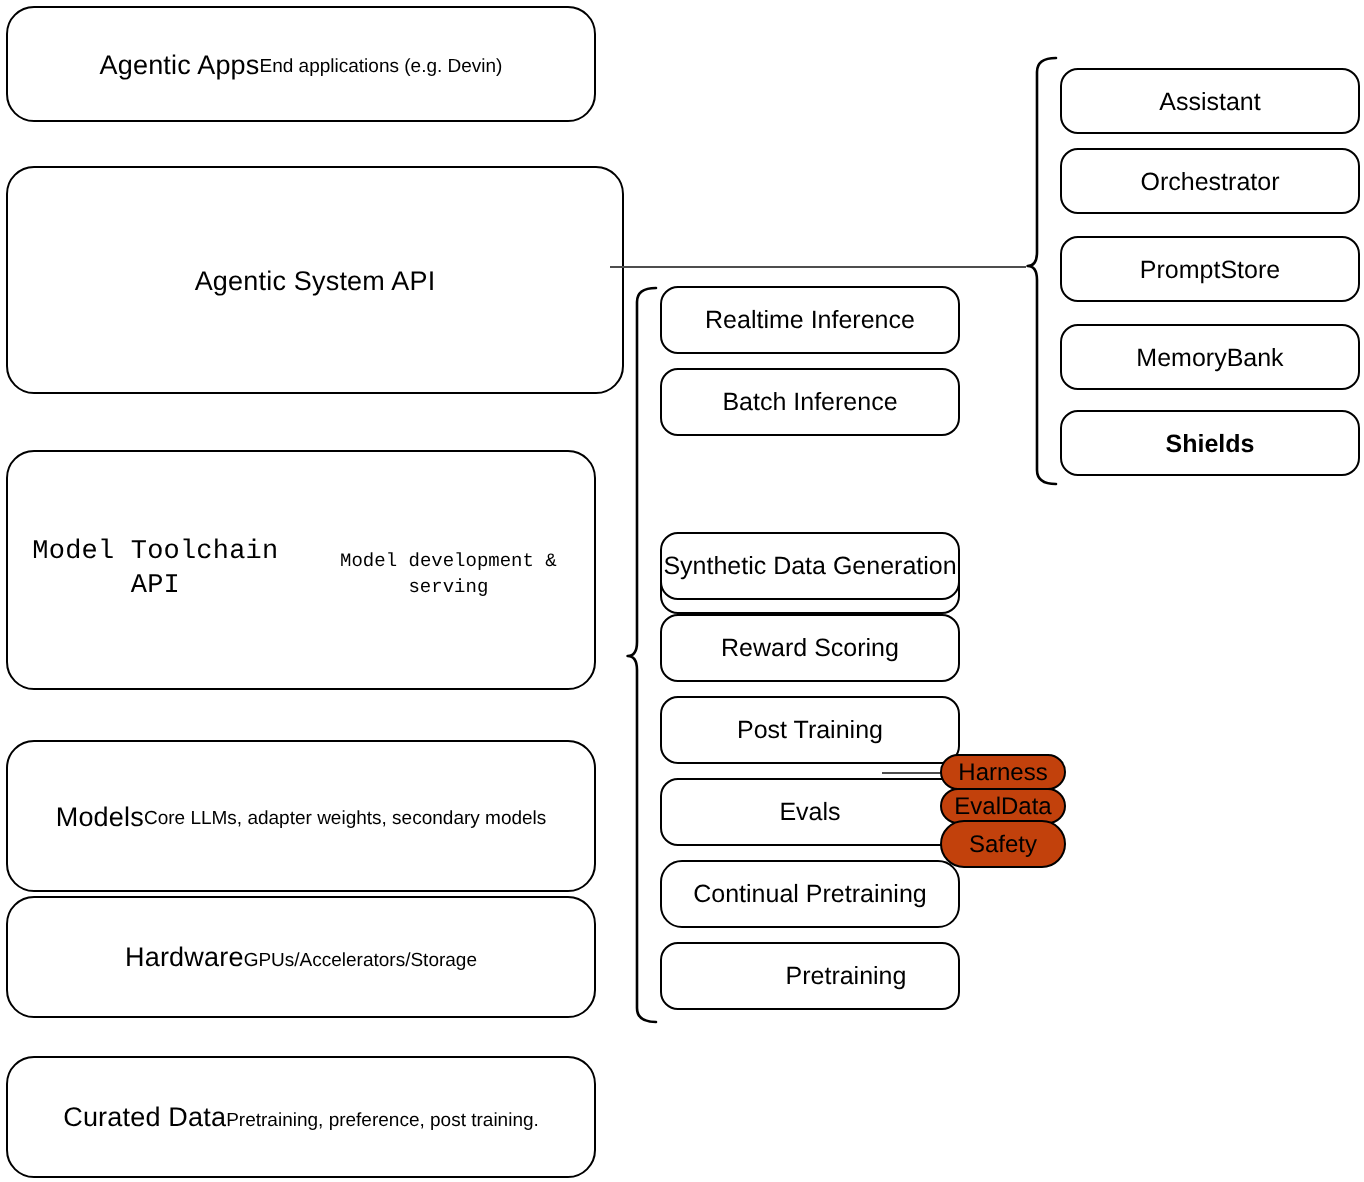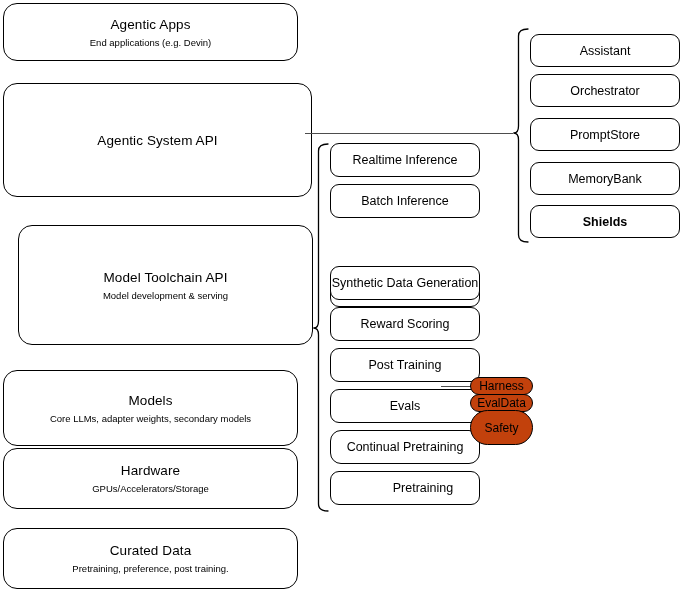--- a/index.html
+++ b/index.html
@@ -20,21 +20,21 @@
     overflow: hidden;
   }
 
   
   .node {
     position: absolute;
     box-sizing: border-box;
     background: #ffffff;
     border: 1px solid #000000;
     display: flex;
-    flex-direction: column;
+    flex-direction: row;
     align-items: center;
     justify-content: center;
     text-align: center;
   }
 
   
   .layer {
     border-radius: 14px;
     border-width: 1.2px;
   }
@@ -111,21 +111,21 @@
     </div>
 
   <div id="left-stack">
       <div class="node layer" style="left: 3px; top: 3px; width: 295px; height: 58px;">
         <div class="title">Agentic Apps</div>
         <div class="subtitle">End applications (e.g. Devin)</div>
       </div>
       <div class="node layer" style="left: 3px; top: 83px; width: 309px; height: 114px;">
         <div class="title">Agentic System API</div>
       </div>
-      <div class="node layer" style="left: 18px; top: 225px; width: 295px; height: 120px;">
+      <div class="node layer" style="left: 3px; top: 225px; width: 295px; height: 120px; font-family: Liberation Mono, monospace;">
         <div class="title">Model Toolchain API</div>
         <div class="subtitle">Model development &amp; serving</div>
       </div>
       <div class="node layer" style="left: 3px; top: 370px; width: 295px; height: 76px;">
         <div class="title">Models</div>
         <div class="subtitle">Core LLMs, adapter weights, secondary models</div>
       </div>
       <div class="node layer" style="left: 3px; top: 448px; width: 295px; height: 61px;">
         <div class="title">Hardware</div>
         <div class="subtitle">GPUs/Accelerators/Storage</div>
@@ -173,21 +173,21 @@
       </div>
     </div>
 
   <div id="evals-pills">
       <div class="pill" style="left: 470px; top: 377px; width: 63px; height: 18px;">
         <span>Harness</span>
       </div>
       <div class="pill" style="left: 470px; top: 394px; width: 63px; height: 18px;">
         <span>EvalData</span>
       </div>
-      <div class="pill" style="left: 470px; top: 410px; width: 63px; height: 35px; align-items: center;">
+      <div class="pill" style="left: 470px; top: 410px; width: 63px; height: 24px; align-items: center;">
         <span>Safety</span>
       </div>
     </div>
 
   <div id="right-column">
       <div class="node chip" style="left: 530px; top: 34px; width: 150px; height: 33px;">
         <div class="title">Assistant</div>
       </div>
       <div class="node chip" style="left: 530px; top: 74px; width: 150px; height: 33px;">
         <div class="title">Orchestrator</div>

